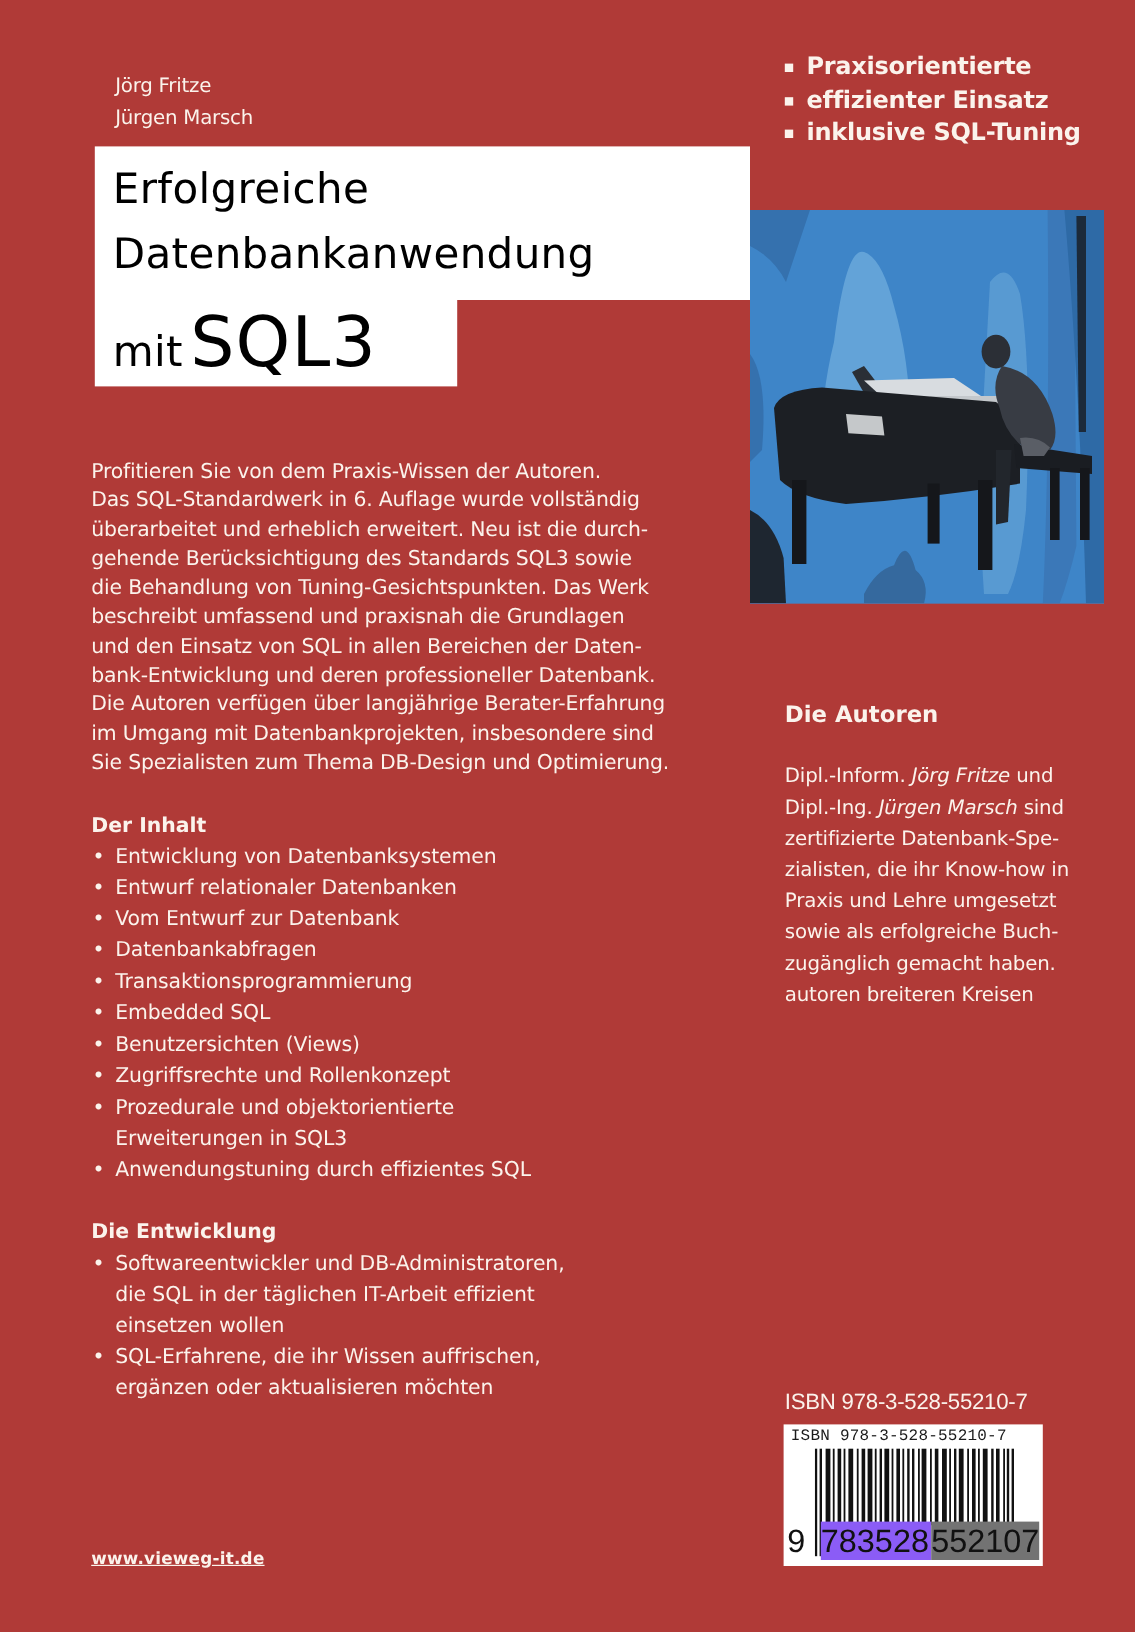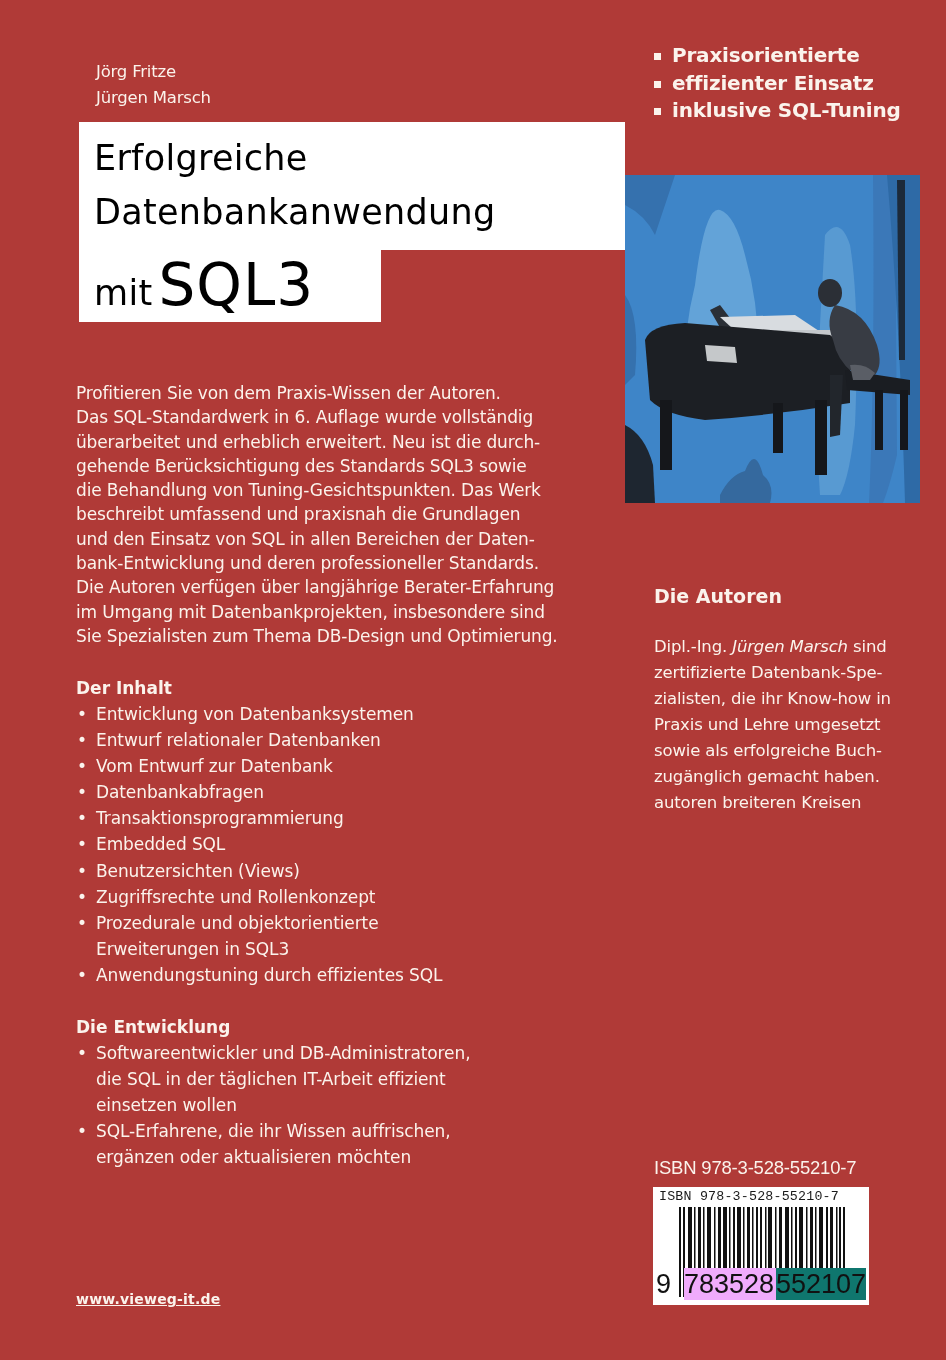--- a/index.html
+++ b/index.html
@@ -164,22 +164,22 @@
     .barcode-bottom-text {
       position: absolute;
       left: 3px; top: 81px;
       font-family: "Liberation Sans", sans-serif;
       font-size: 27px;
       line-height: 32px;
       color: #111111;
       white-space: nowrap;
     }
     .barcode-bottom-text .lead { display: inline-block; width: 28px; }
-    .barcode-bottom-text .grp1 { display: inline-block; width: 92px; background: #f0abfc; }
-    .barcode-bottom-text .grp2 { display: inline-block; background: #0f766e; }
+    .barcode-bottom-text .grp1 { display: inline-block; width: 92px; background: #8b5cf6; }
+    .barcode-bottom-text .grp2 { display: inline-block; background: #737373; }
 
     
     .url {
       left: 76px; top: 1286px;
       font-size: 14px;
       font-weight: bold;
       line-height: 26px;
       white-space: nowrap;
       letter-spacing: 0.2px;
       text-decoration: underline;
@@ -253,21 +253,21 @@
 </div>
 
 <div class="abs intro">
   <div>Profitieren Sie von dem Praxis-Wissen der Autoren.</div>
   <div>Das SQL-Standardwerk in 6. Auflage wurde vollständig</div>
   <div>überarbeitet und erheblich erweitert. Neu ist die durch-</div>
   <div>gehende Berücksichtigung des Standards SQL3 sowie</div>
   <div>die Behandlung von Tuning-Gesichtspunkten. Das Werk</div>
   <div>beschreibt umfassend und praxisnah die Grundlagen</div>
   <div>und den Einsatz von SQL in allen Bereichen der Daten-</div>
-  <div>bank-Entwicklung und deren professioneller Standards.</div>
+  <div>bank-Entwicklung und deren professioneller Datenbank.</div>
   <div>Die Autoren verfügen über langjährige Berater-Erfahrung</div>
   <div>im Umgang mit Datenbankprojekten, insbesondere sind</div>
   <div>Sie Spezialisten zum Thema DB-Design und Optimierung.</div>
 </div>
 
 <div class="abs section-heading inhalt-heading">Der Inhalt</div>
 <div class="abs blist inhalt-list">
   <div class="bitem">
       <span class="bdot">•</span>
       <span class="bline">Entwicklung von Datenbanksystemen</span>
@@ -321,20 +321,21 @@
     </div>
   <div class="bitem">
       <span class="bdot">•</span>
       <span class="bline">SQL-Erfahrene, die ihr Wissen auffrischen,</span>
       <span class="bline">ergänzen oder aktualisieren möchten</span>
     </div>
 </div>
 
 <div class="abs autoren-heading">Die Autoren</div>
 <div class="abs autoren-bio">
+  <div><span>Dipl.-Inform. </span><em>Jörg Fritze</em><span> und</span></div>
   <div><span>Dipl.-Ing. </span><em>Jürgen Marsch</em><span> sind</span></div>
   <div>zertifizierte Datenbank-Spe-</div>
   <div>zialisten, die ihr Know-how in</div>
   <div>Praxis und Lehre umgesetzt</div>
   <div>sowie als erfolgreiche Buch-</div>
   <div>zugänglich gemacht haben.</div>
   <div>autoren breiteren Kreisen</div>
 </div>
 
 <div class="abs isbn-label">ISBN 978-3-528-55210-7</div>

